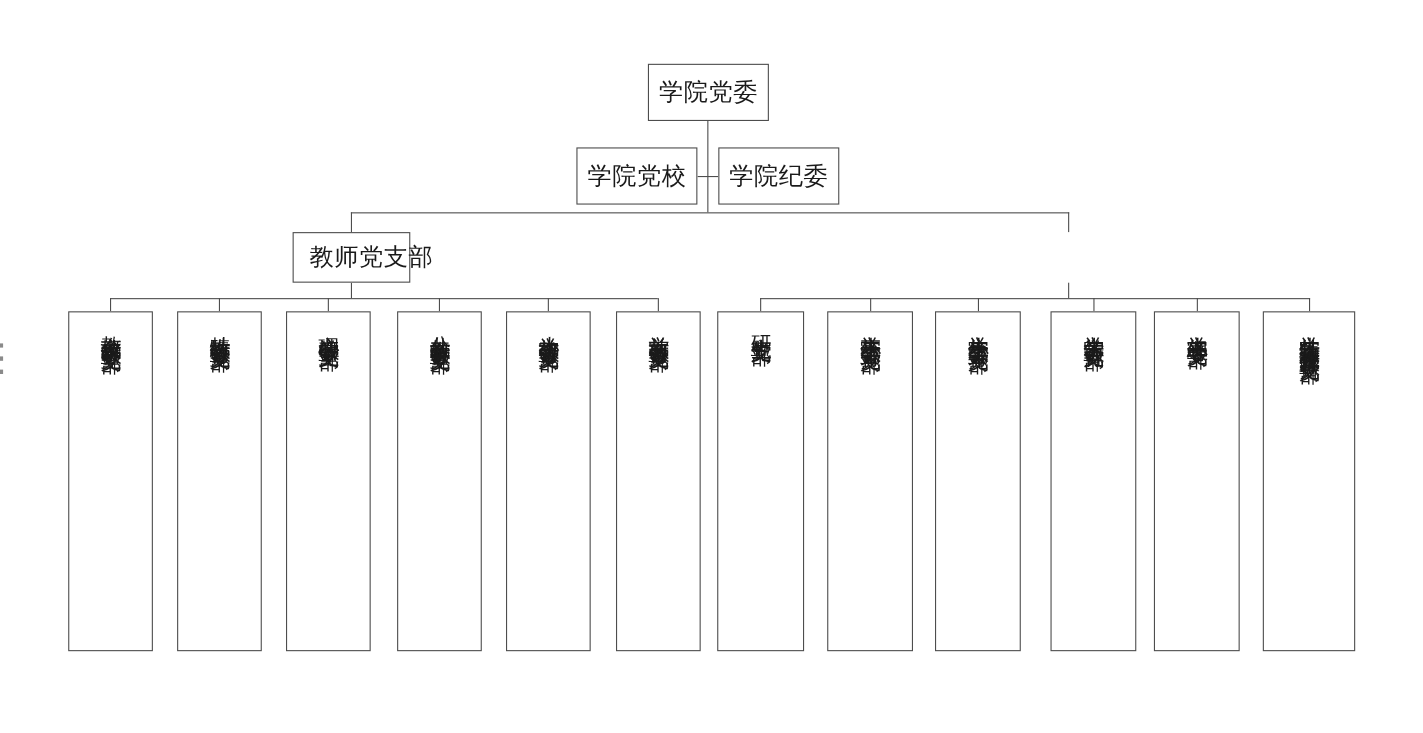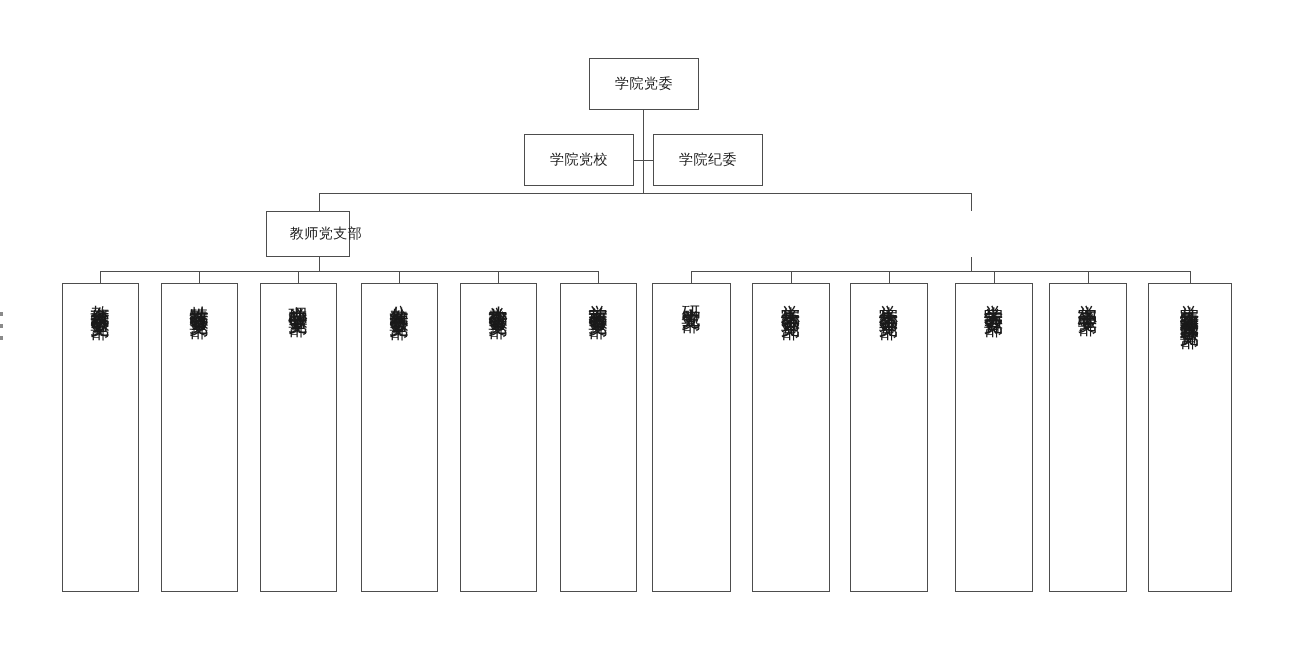--- a/index.html
+++ b/index.html
@@ -32,21 +32,21 @@
     z-index: 3;
   }
   .node-label {
     display: block;
     line-height: 1.12;
     white-space: nowrap;
   }
 
   
   .node.horiz .node-label {
-    font-size: 14px;
+    font-size: 22px;
     letter-spacing: 0.5px;
   }
 
   
   .node.vert {
     align-items: flex-start;
     justify-content: center;
     padding-top: 6px;
   }
   .node.vert .node-label {
@@ -106,21 +106,21 @@
   <div class="node horiz" style="left:524px; top:134px; width:110px; height:52px;">
     <span class="node-label">学院党校</span>
   </div>
 
   <div class="line h" style="left:634px; top:160px; width:19px; height:1px;"></div>
 
   <div class="line h" style="left:319px; top:193px; width:653px; height:1px;"></div>
   <div class="line v" style="left:319px; top:193px; width:1px; height:18px;"></div>
   <div class="line v" style="left:971px; top:193px; width:1px; height:18px;"></div>
 
-  <div class="node horiz" style="left:266px; top:211px; width:84px; height:46px;padding-left:36px;">
+  <div class="node horiz" style="left:266px; top:211px; width:107px; height:46px;padding-left:36px;">
     <span class="node-label">教师党支部</span>
   </div>
 
   <div class="line v" style="left:319px; top:257px; width:1px; height:14px;"></div>
   <div class="line v" style="left:971px; top:257px; width:1px; height:14px;"></div>
 
   <div class="line h" style="left:100px; top:271px; width:498px; height:1px;"></div>
   <div class="line v" style="left:100px; top:271px; height:12px;"></div>
   <div class="line v" style="left:199px; top:271px; height:12px;"></div>
   <div class="line v" style="left:298px; top:271px; height:12px;"></div>

